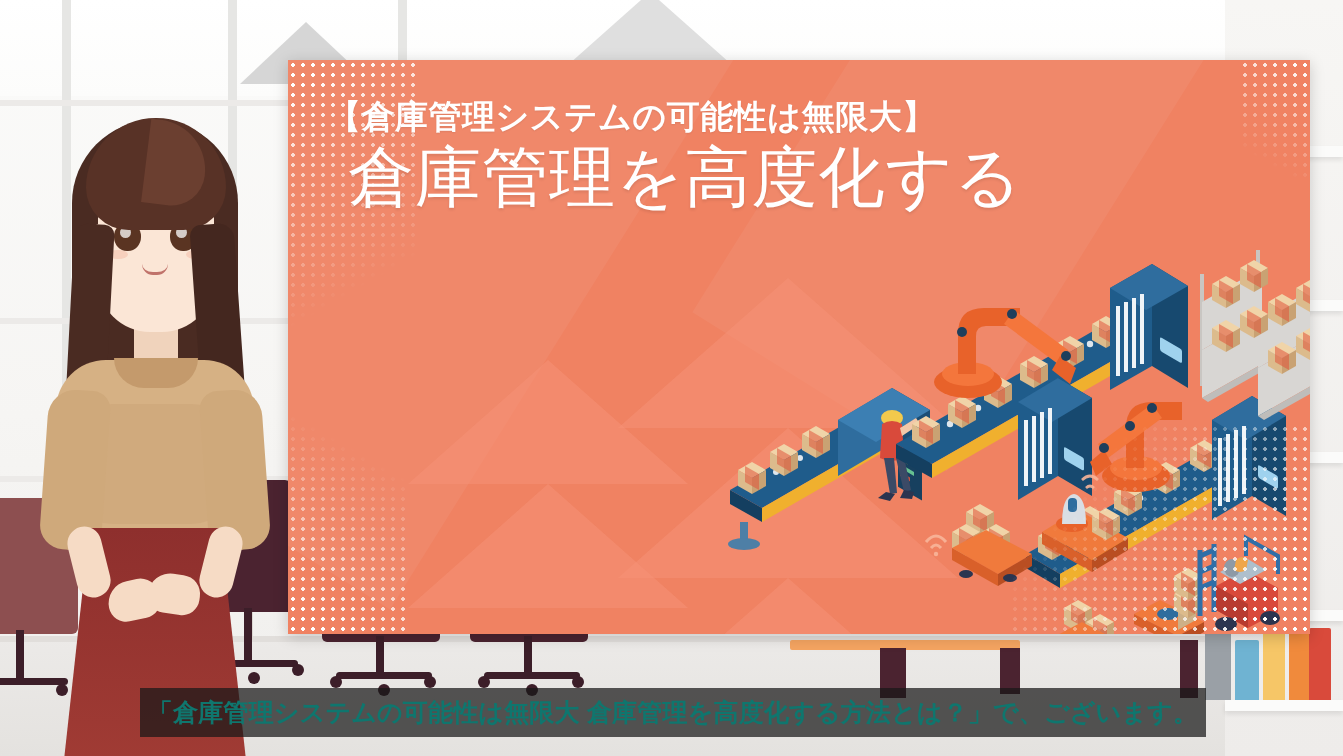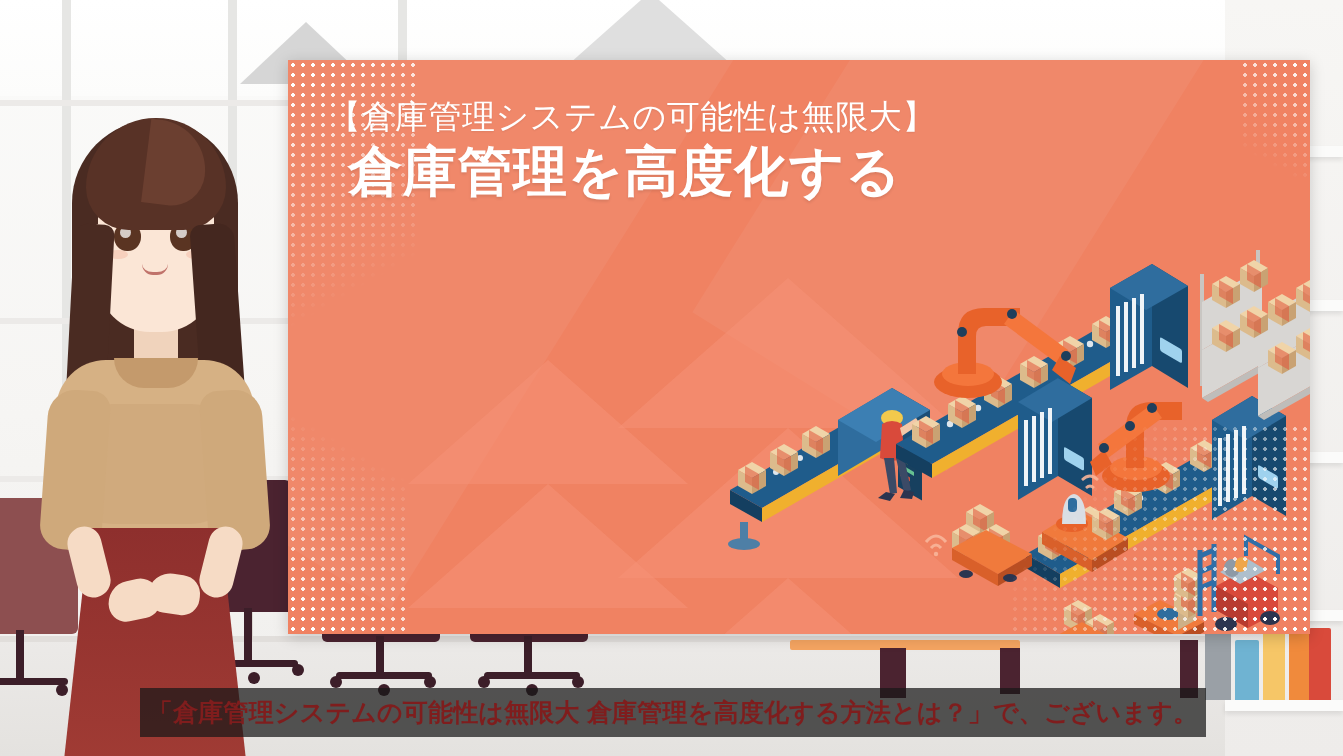--- a/index.html
+++ b/index.html
@@ -68,28 +68,28 @@
   .dots-bl{left:0;bottom:0;width:120px;height:250px;
      -webkit-mask-image:linear-gradient(30deg,#000 10%,rgba(0,0,0,0) 70%);
      mask-image:linear-gradient(30deg,#000 10%,rgba(0,0,0,0) 70%);}
   .dots-br{right:0;bottom:0;width:300px;height:210px;
      -webkit-mask-image:linear-gradient(310deg,#000 12%,rgba(0,0,0,0) 74%);
      mask-image:linear-gradient(310deg,#000 12%,rgba(0,0,0,0) 74%);}
   .dots-tr{right:0;top:0;width:70px;height:120px;
      -webkit-mask-image:linear-gradient(210deg,#000 5%,rgba(0,0,0,0) 80%);
      mask-image:linear-gradient(210deg,#000 5%,rgba(0,0,0,0) 80%);}
 
-  .slide-kicker{position:absolute;left:40px;top:35px;color:#fff;font-size:33px;font-weight:400;letter-spacing:.5px;white-space:nowrap;text-shadow:0 1px 2px rgba(0,0,0,.08);}
-  .slide-title{position:absolute;left:60px;top:82px;color:#fff;font-size:54px;font-weight:700;line-height:1.08;letter-spacing:1px;text-shadow:0 2px 3px rgba(0,0,0,.10);}
+  .slide-kicker{position:absolute;left:40px;top:35px;color:#fff;font-size:33px;font-weight:700;letter-spacing:.5px;white-space:nowrap;text-shadow:0 1px 2px rgba(0,0,0,.08);}
+  .slide-title{position:absolute;left:60px;top:82px;color:#fff;font-size:66px;font-weight:400;line-height:1.08;letter-spacing:1px;text-shadow:0 2px 3px rgba(0,0,0,.10);}
   .slide-title div{white-space:nowrap;}
   .slide-sub{position:absolute;left:100px;top:323px;color:#fff;font-size:29px;font-weight:700;letter-spacing:1.5px;white-space:nowrap;}
 
   
   .caption{position:absolute;left:140px;top:688px;width:1066px;height:49px;background:rgba(24,24,24,.72);display:flex;align-items:center;justify-content:center;}
-  .caption span{color:#7f1d1d;font-size:25px;font-weight:700;letter-spacing:.2px;white-space:nowrap;}
+  .caption span{color:#0f766e;font-size:25px;font-weight:700;letter-spacing:.2px;white-space:nowrap;}
 
   svg{display:block;}
 </style>
 </head>
 <body>
 
 <div id="stage">
 
   <div class="bg">
     <div class="ceil"></div>

